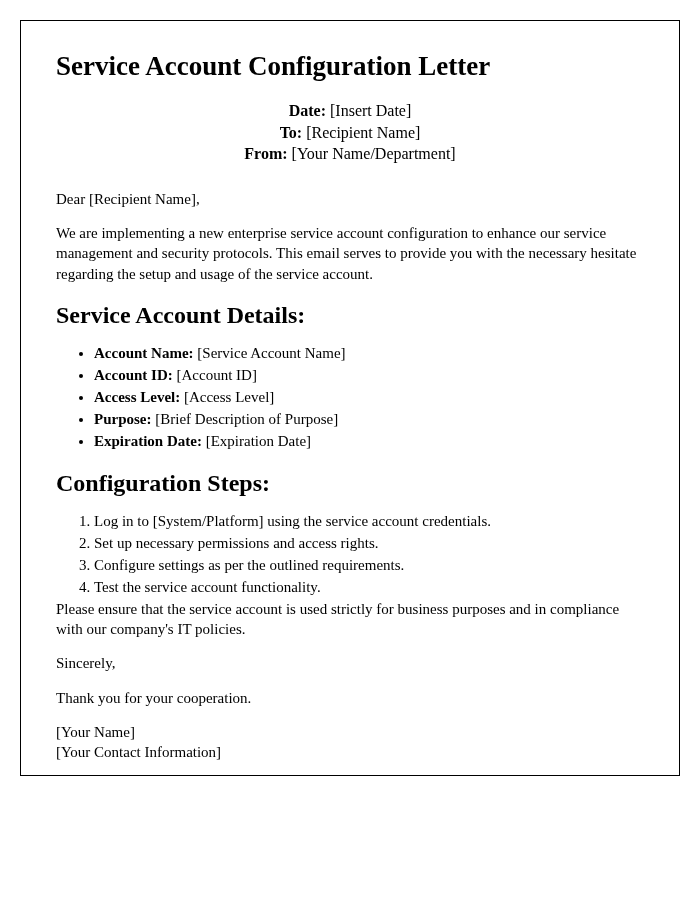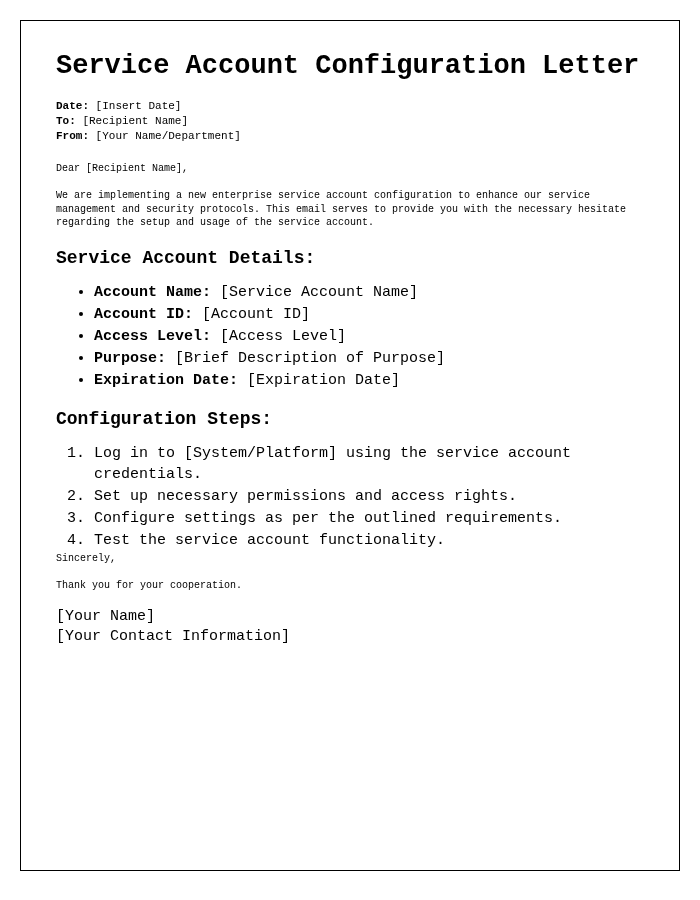--- a/index.html
+++ b/index.html
@@ -10,47 +10,47 @@
     body {
       font-family: 'Times New Roman', Times, serif;
       background: #fff;
       width: 700px;
       height: 900px;
       padding: 20px;
     }
     .document {
       border: 1px solid #000;
       padding: 30px 35px;
-      height: 851px;
-      font-family: Liberation Mono, monospace;
+      height: 756px;
     }
     h1 {
       font-size: 27px;
       font-weight: bold;
       margin-bottom: 18px;
     }
     h2 {
-      font-size: 18px;
+      font-size: 24px;
       font-weight: bold;
       margin-top: 18px;
       margin-bottom: 14px;
     }
     .header-block {
-      margin-bottom: 18px;
-      font-size: 11px;
+      margin-bottom: 24px;
+      font-size: 16px;
       line-height: 1.35;
+      text-align: center;
     }
     .header-line {
       display: block;
     }
     .label {
       font-weight: bold;
     }
     p {
-      font-size: 10px;
+      font-size: 15px;
       line-height: 1.35;
       margin-bottom: 14px;
     }
     ul {
       margin-left: 38px;
       margin-bottom: 14px;
       font-size: 15px;
       line-height: 1.4;
     }
     ul li {
@@ -103,20 +103,21 @@
 
   <h2>Configuration Steps:</h2>
 
   <ol>
     <li>Log in to [System/Platform] using the service account credentials.</li>
     <li>Set up necessary permissions and access rights.</li>
     <li>Configure settings as per the outlined requirements.</li>
     <li>Test the service account functionality.</li>
   </ol>
 
+  <p>Please ensure that the service account is used strictly for business purposes and in compliance with our company's IT policies.</p>
 
 
   <p>Sincerely,</p>
 
   <p>Thank you for your cooperation.</p>
 
   <div class="signature">
     <span class="signature-line">[Your Name]</span>
     <span class="signature-line">[Your Contact Information]</span>
   </div>

